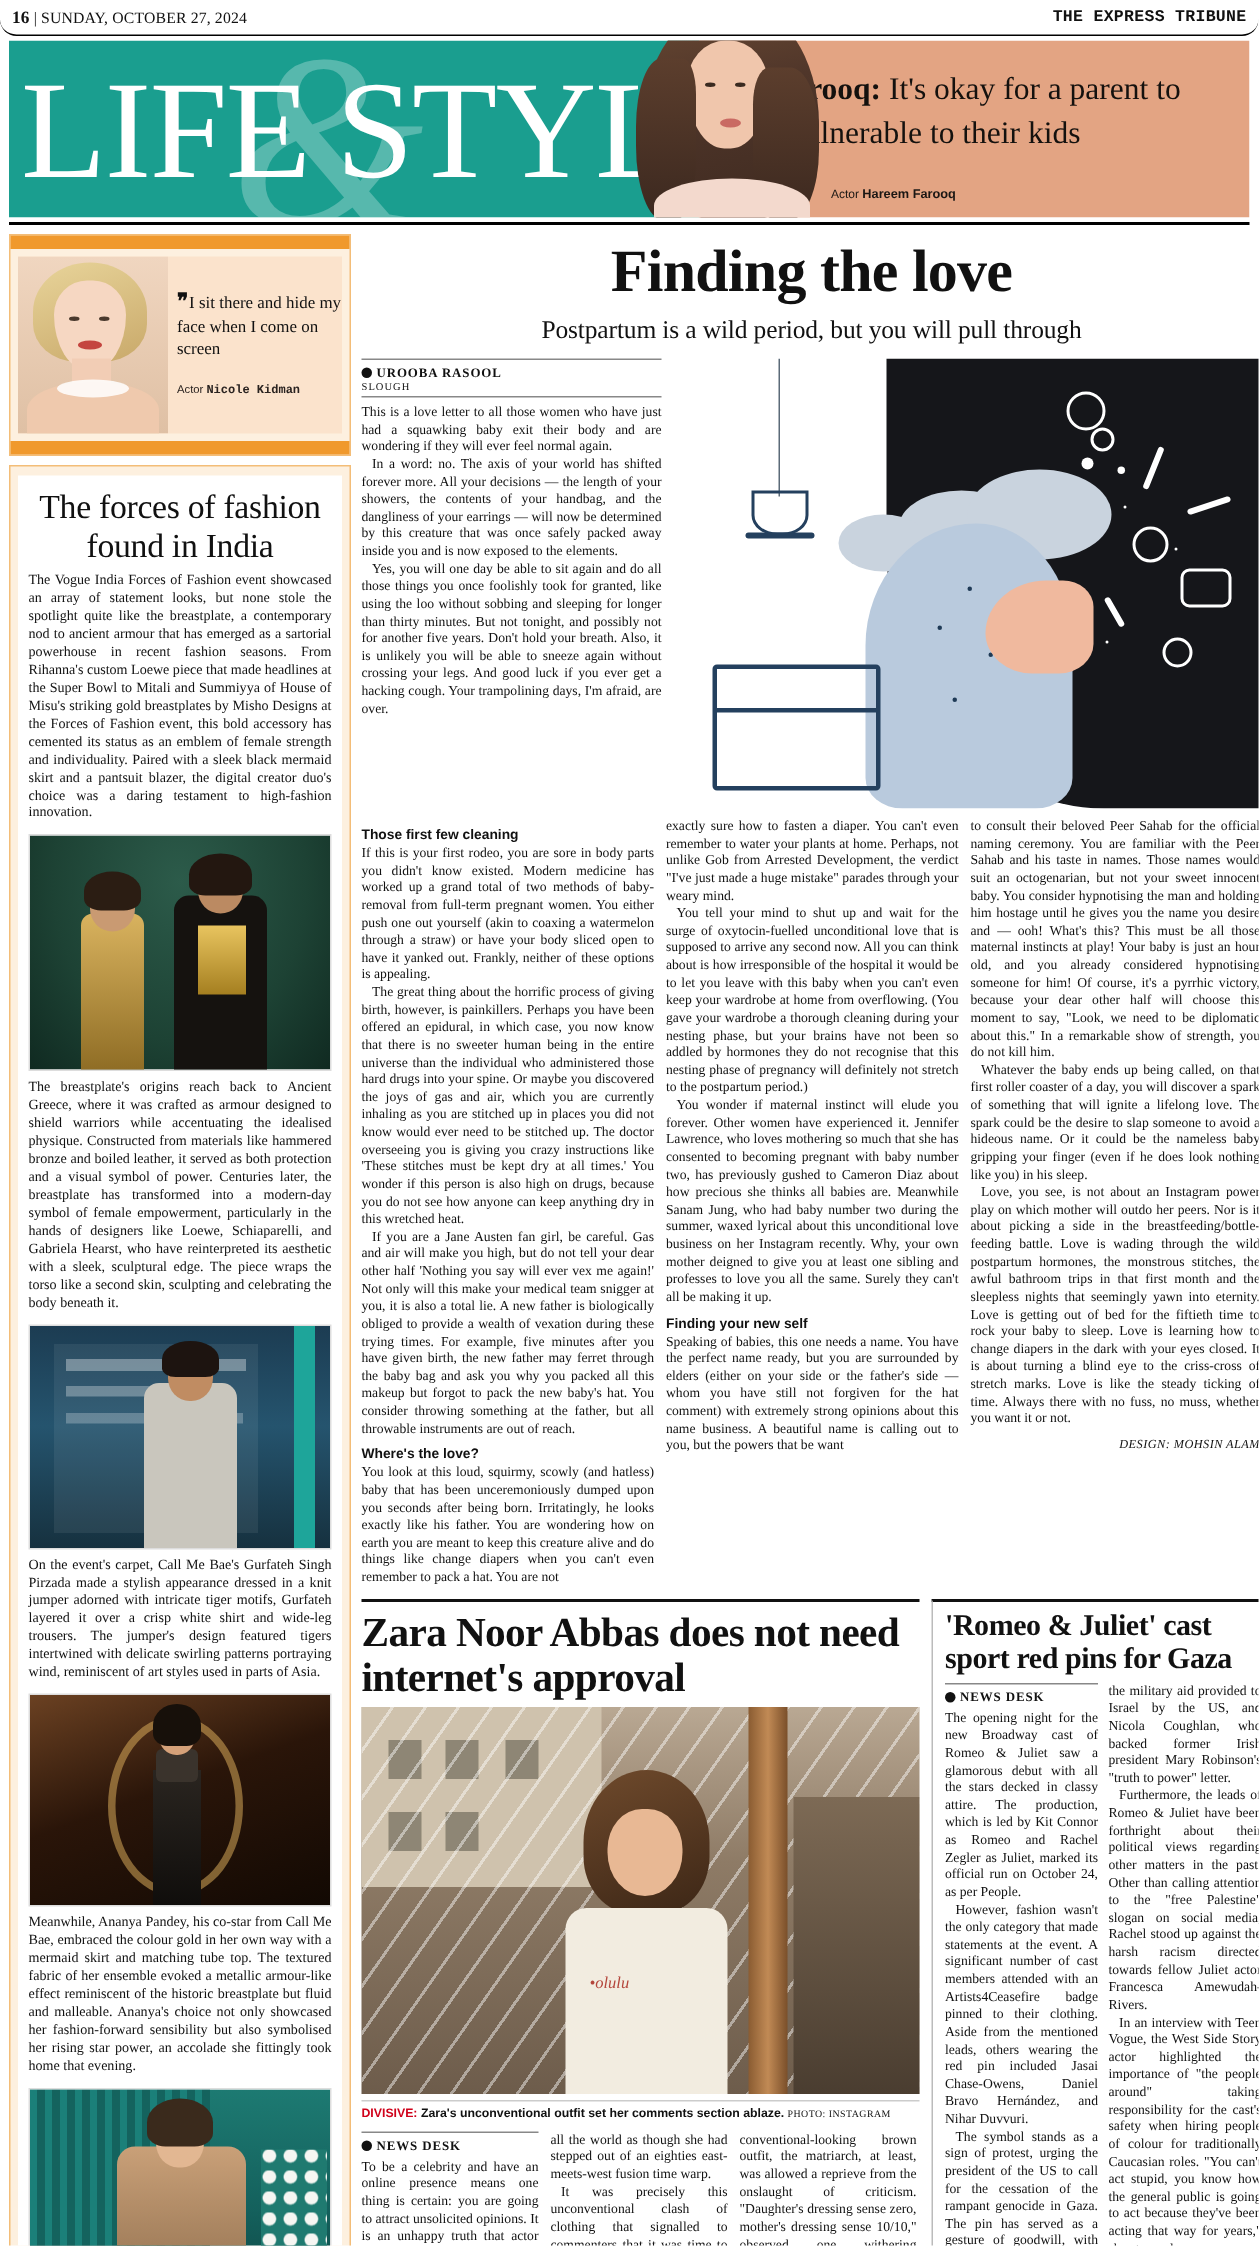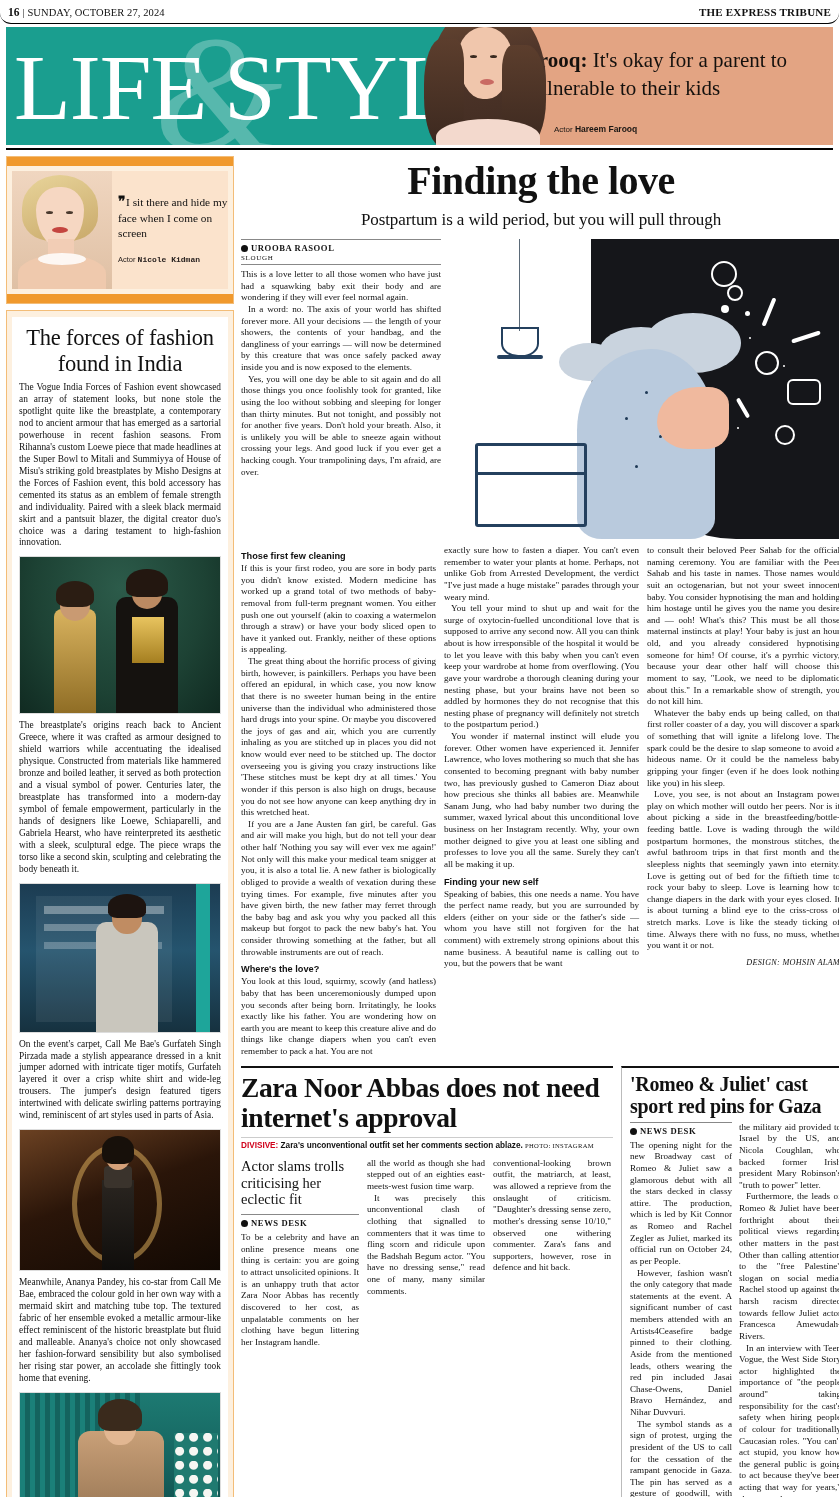--- a/index.html
+++ b/index.html
@@ -12,21 +12,21 @@
     position:relative;
   }
 
   
   .topbar{
     height:24px; display:flex; align-items:center; justify-content:space-between;
     padding:0 8px 0 8px; border-bottom:1px solid #000;border-radius:11px;
   }
   .topbar-left{ font-family:"Liberation Serif",serif; font-size:10.5px; letter-spacing:.1px; }
   .topbar-left .pg{ font-weight:bold; font-size:11.5px; }
-  .topbar-right{ font-family:Liberation Serif, serif; font-weight:bold; font-size:11px; letter-spacing:.2px; }
+  .topbar-right{ font-family:Liberation Mono, monospace; font-weight:bold; font-size:11px; letter-spacing:.2px; }
 
   
   .masthead{
     position:relative; height:118px; margin:3px 6px 0 6px; display:flex;
     overflow:hidden;
   }
   .mast-green{
     width:460px; background:#1a9e8f; position:relative; overflow:hidden;
   }
   .mast-amp{
@@ -488,30 +488,46 @@
         <p class="col-p ind">Love, you see, is not about an Instagram power play on which mother will outdo her peers. Nor is it about picking a side in the breastfeeding/bottle-feeding battle. Love is wading through the wild postpartum hormones, the monstrous stitches, the awful bathroom trips in that first month and the sleepless nights that seemingly yawn into eternity. Love is getting out of bed for the fiftieth time to rock your baby to sleep. Love is learning how to change diapers in the dark with your eyes closed. It is about turning a blind eye to the criss-cross of stretch marks. Love is like the steady ticking of time. Always there with no fuss, no muss, whether you want it or not.</p>
         <div class="design-credit">DESIGN: MOHSIN ALAM</div>
       </div>
     </div>
 
     <div class="lower">
 
       <div class="zara">
         <h2 class="zara-head">Zara Noor Abbas does not need internet's approval</h2>
 
+        <div class="zara-photo">
+          <div class="zp-bldg"></div>
+          <div class="zp-win" style="left:18px;top:22px;width:22px;height:26px"></div>
+          <div class="zp-win" style="left:56px;top:22px;width:22px;height:26px"></div>
+          <div class="zp-win" style="left:96px;top:22px;width:22px;height:26px"></div>
+          <div class="zp-win" style="left:18px;top:70px;width:22px;height:26px"></div>
+          <div class="zp-win" style="left:56px;top:70px;width:22px;height:26px"></div>
+          <div class="zp-lights" style="background:repeating-linear-gradient(125deg,transparent 0 16px,rgba(255,255,255,.45) 16px 18px)"></div>
+          <div class="zp-pole"></div>
+          <div class="zp-person">
+            <div class="zp-hair"></div>
+            <div class="zp-face"></div>
+            <div class="zp-shirt"></div>
+            <div class="zp-text">•olulu</div>
+          </div>
+          <div class="fig" style="left:288px;top:60px;width:84px;height:198px;background:linear-gradient(180deg,#7d6a55,#4a3d30)"></div>
+        </div>
 
         <div class="caption">
           <span class="lbl">DIVISIVE:</span>
           <span class="txt">Zara's unconventional outfit set her comments section ablaze.</span>
           <span class="src">PHOTO: INSTAGRAM</span>
         </div>
 
         <div class="zara-lower">
           <div class="zl">
-            <div class="subhead-left">Actor slams trolls criticising her eclectic fit</div>
             <div class="lead-byline">
               <div class="nm">
                 <span class="globe"></span><span>NEWS DESK</span>
               </div>
             </div>
             <p class="col-p" style="margin-top:4px">To be a celebrity and have an online presence means one thing is certain: you are going to attract unsolicited opinions. It is an unhappy truth that actor Zara Noor Abbas has recently discovered to her cost, as unpalatable comments on her clothing have begun littering her Instagram handle.</p>
 
           </div>
           <div class="zl">
             <p class="col-p">all the world as though she had stepped out of an eighties east-meets-west fusion time warp.</p>

